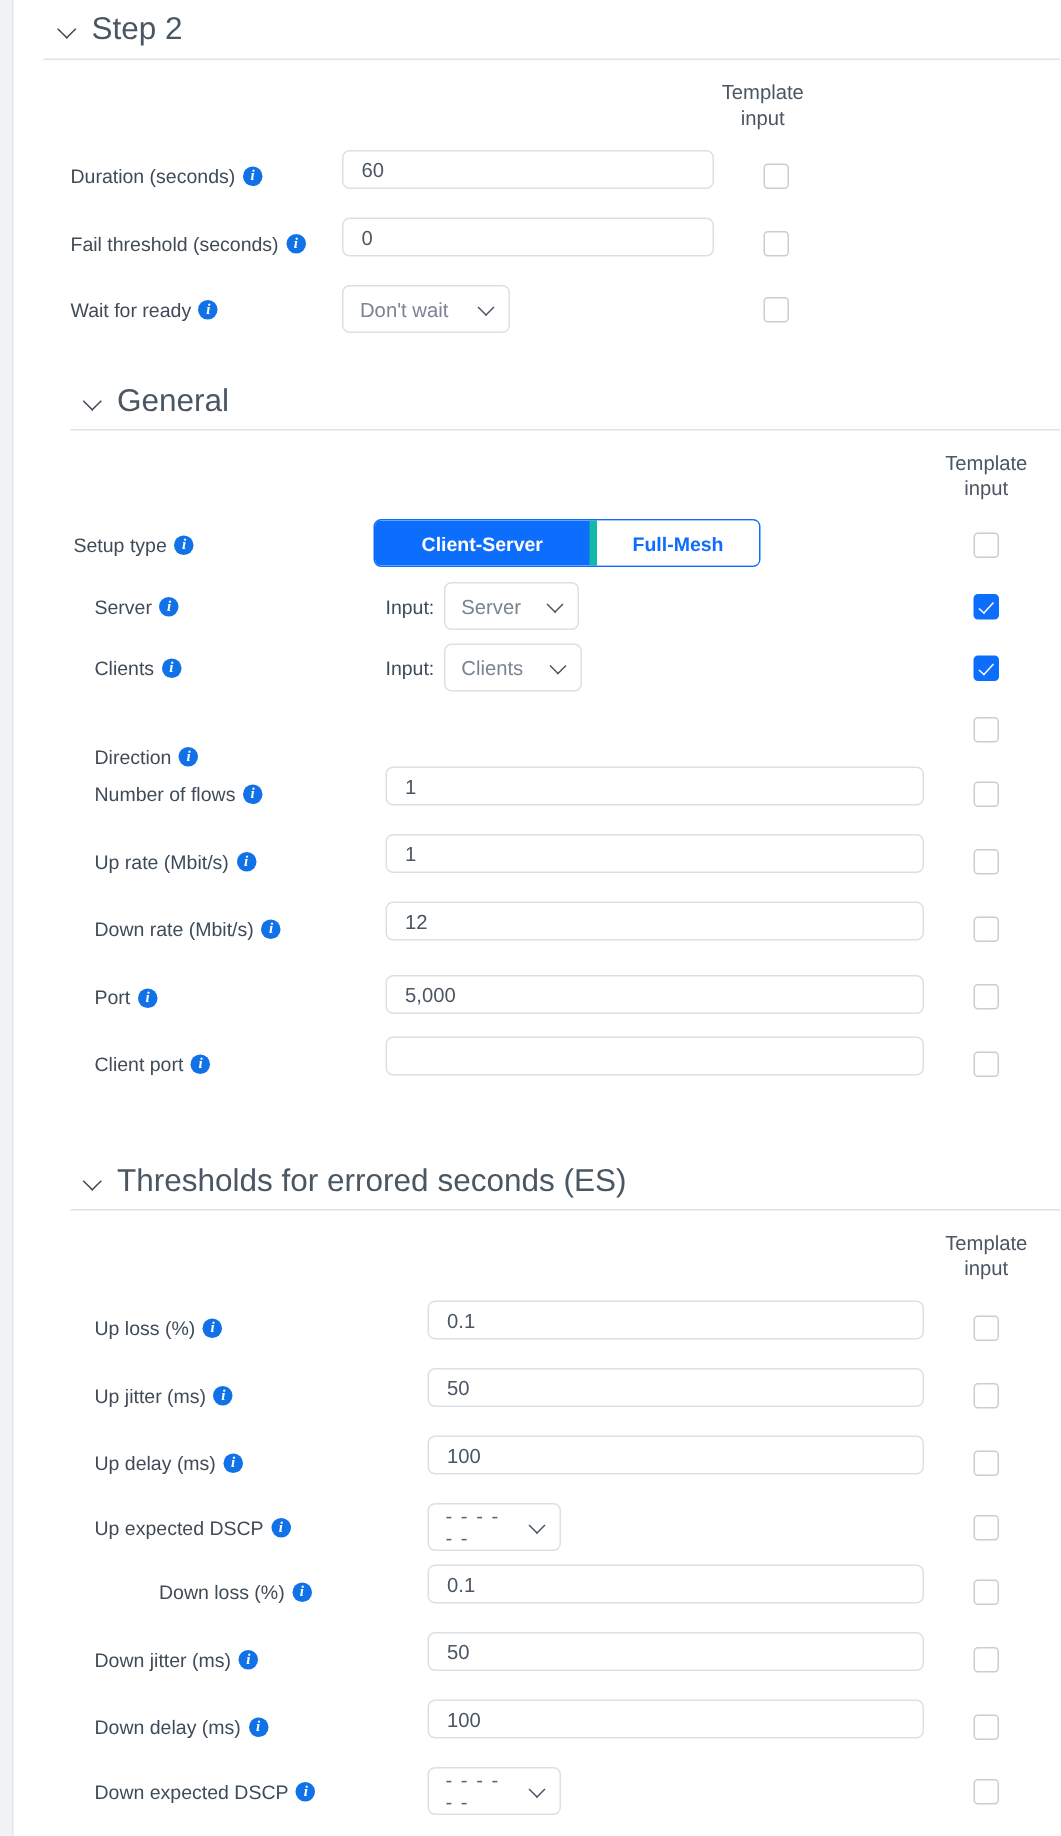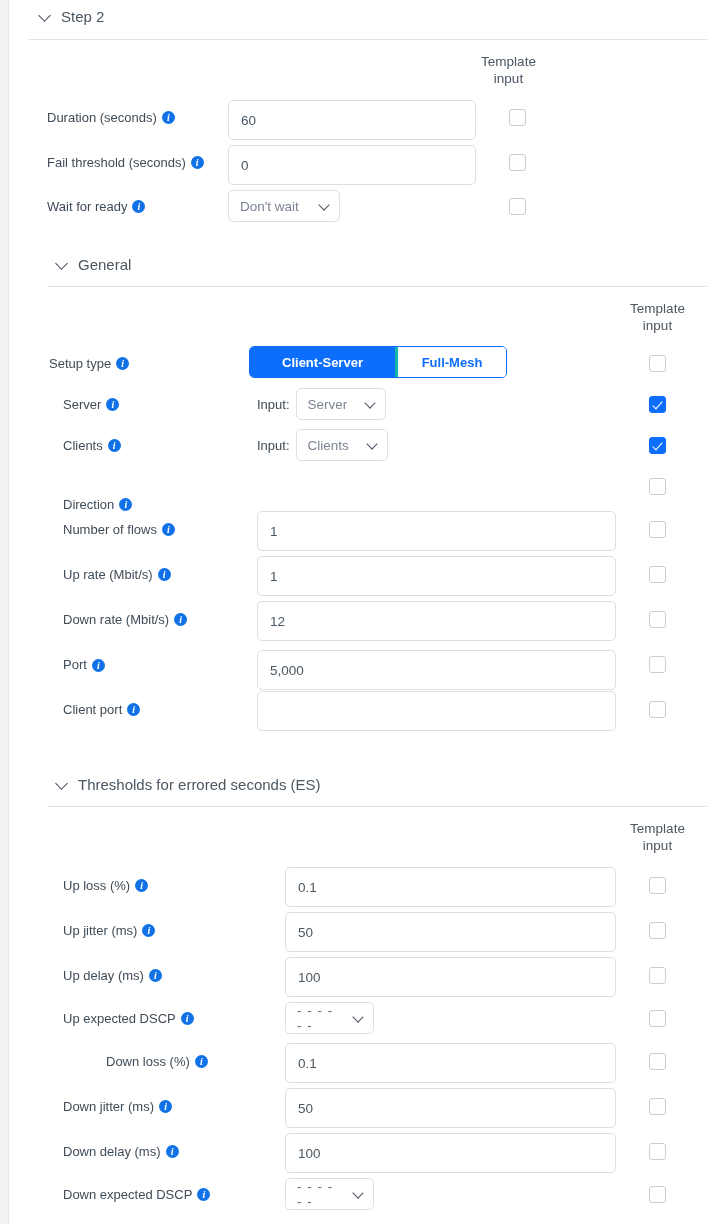--- a/index.html
+++ b/index.html
@@ -29,21 +29,21 @@
     border-left: 1px solid #e3e5e8;
     overflow: hidden;
   }
 
   
   .section-head {
     display: flex;
     align-items: center;
     gap: 9px;
     color: #4a5763;
-    font-size: 15px;
+    font-size: 21px;
     font-weight: 400;
   }
   .section-head .chev {
     display: inline-block;
     width: 13px; height: 13px;
     position: relative;
     flex: 0 0 auto;
   }
   .section-head .chev::before {
     content: "";
@@ -85,21 +85,21 @@
     font-family: "Liberation Serif", serif;
     font-size: 10px;
     font-weight: bold;
     font-style: italic;
     line-height: 13px;
     flex: 0 0 auto;
   }
 
   
   .txt {
-    height: 40px;
+    height: 26px;
     border: 1px solid #dcdfe3;
     border-radius: 5px;
     background: #fff;
     display: flex;
     align-items: center;
     padding: 0 12px;
     color: #4a5763;
     font-size: 13.5px;
     font-family: "Liberation Sans", sans-serif;
   }
@@ -148,21 +148,21 @@
     height: 32px;
   }
   .seg .segbtn {
     display: flex;
     align-items: center;
     justify-content: center;
     font-size: 13px;
     font-weight: bold;
     color: #0d6efd;
     background: #ffffff;
-    border-right: 3px solid #14b8a6;
+    border-right: 5px solid #14b8a6;
     padding: 0 14px;
   }
   .seg .segbtn:last-child { border-right: none; }
   .seg .segbtn.active {
     background: #0d6efd;
     color: #ffffff;
   }
 
   
   .cbx {

